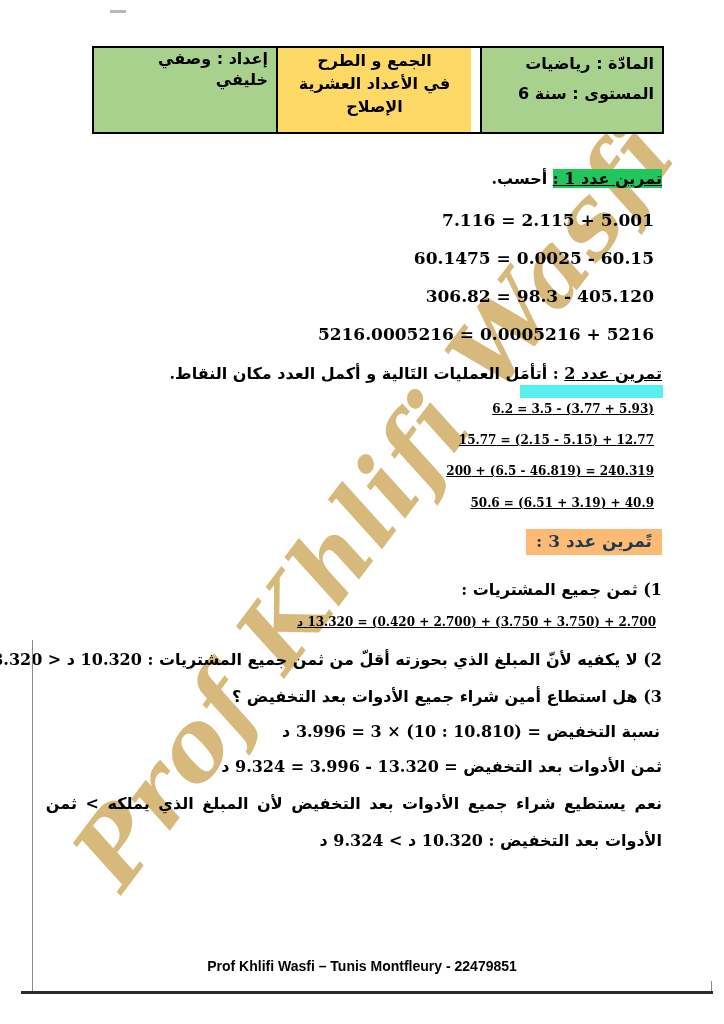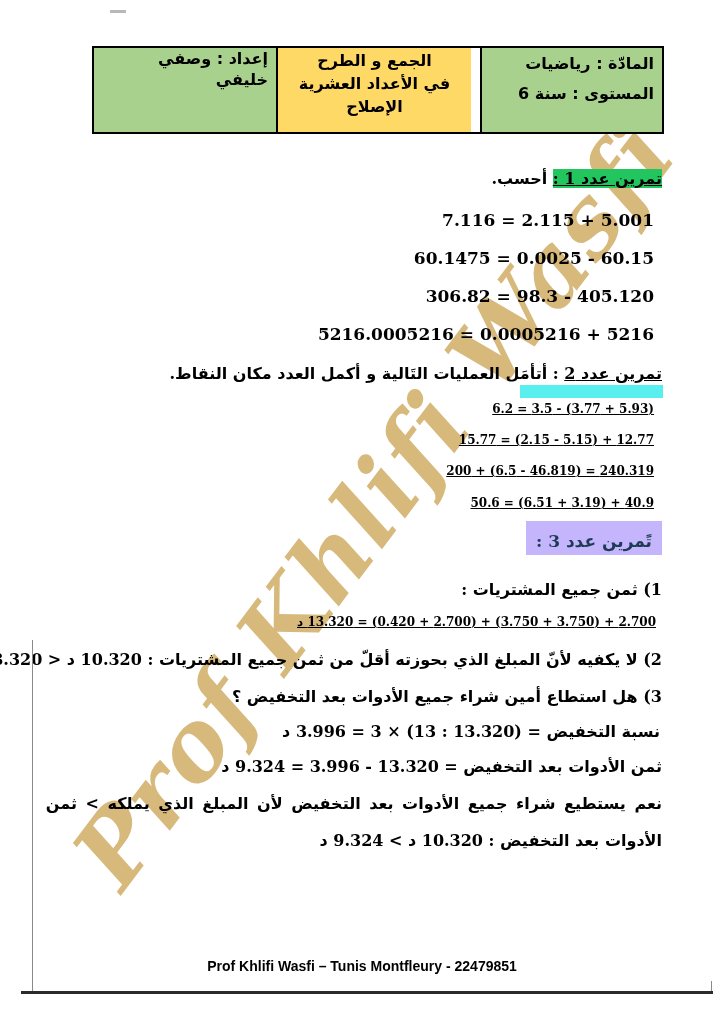--- a/index.html
+++ b/index.html
@@ -19,21 +19,21 @@
   .cell-title{width:195px;text-align:center;line-height:1.45;}
   .cell-author{flex:1;text-align:right;line-height:1.3;}
   .red{color:#000000;}
   
   .line{position:absolute;direction:rtl;white-space:nowrap;font-weight:bold;font-size:16px;
         font-family:"DejaVu Serif","DejaVu Sans",serif;}
   .hl{background:#22c55e;}
   .ul{text-decoration:underline;}
   .eq{font-size:17px;}
   .eq2{font-size:12px;text-decoration:underline;}
-  .chip{background:#c4b5fd;color:#1d3b53;padding:10px 10px 4px;font-size:17px;margin-top:24px;}
+  .chip{background:#fdba74;color:#1d3b53;padding:2px 10px 4px;font-size:17px;margin-top:24px;}
   .cyanbar{position:absolute;background:#58efee;height:13px;}
   .footer{position:absolute;top:958px;left:0;width:100%;text-align:center;direction:ltr;
           font-family:"Liberation Sans","DejaVu Sans",sans-serif;font-weight:bold;font-size:14px;}
   .hline{position:absolute;top:991px;left:21px;width:692px;height:3px;background:#2b2b2b;}
   .vline{position:absolute;left:32px;top:640px;width:1px;height:351px;background:#8a8a8a;}
   .vtick{position:absolute;left:711px;top:981px;width:1px;height:10px;background:#8a8a8a;}
   .speck{position:absolute;left:110px;top:10px;width:16px;height:3px;background:#9a9a9a;opacity:.7;}
 </style>
 </head>
 <body>
@@ -75,21 +75,21 @@
     <div class="line eq2" style="top:433px;right:70px"><span>12.77 + (5.15 - </span><span class="red">2.15</span><span>) = 15.77</span></div>
     <div class="line eq2" style="top:464px;right:70px"><span>240.319 = (</span><span class="red">46.819</span><span> - 6.5) + 200</span></div>
     <div class="line eq2" style="top:496px;right:70px"><span>40.9 + (3.19 + </span><span class="red">6.51</span><span>) = 50.6</span></div>
 
     <div class="line" style="top:531px;right:62px"><span class="chip">تًمرين عدد 3 :</span></div>
 
     <div class="line" style="top:580px;right:62px">1) ثمن جميع المشتريات :</div>
     <div class="line eq2" style="top:615px;right:68px">2.700 + (3.750 + 3.750) + (2.700 + 0.420) = 13.320 د</div>
     <div class="line" style="top:650px;right:62px">2) لا يكفيه لأنّ المبلغ الذي بحوزته أقلّ من ثمن جميع المشتريات : 10.320 د &lt; 13.320 د</div>
     <div class="line" style="top:687px;right:62px">3) هل استطاع أمين شراء جميع الأدوات بعد التخفيض ؟</div>
-    <div class="line" style="top:722px;right:64px">نسبة التخفيض = (13.320 : 13) × 3 = 3.996 د</div>
+    <div class="line" style="top:722px;right:64px">نسبة التخفيض = (10.810 : 10) × 3 = 3.996 د</div>
     <div class="line" style="top:757px;right:62px">ثمن الأدوات بعد التخفيض = 13.320 - 3.996 = 9.324 د</div>
     <div class="line" style="top:794px;right:62px;word-spacing:3px">نعم يستطيع شراء جميع الأدوات بعد التخفيض لأن المبلغ الذي يملكه &gt; ثمن</div>
     <div class="line" style="top:831px;right:62px">الأدوات بعد التخفيض : 10.320 د &gt; 9.324 د</div>
 
     <div class="vline"></div>
     <div class="vtick"></div>
     <div class="footer">Prof Khlifi Wasfi – Tunis Montfleury - 22479851</div>
     <div class="hline"></div>
 
   </div>

